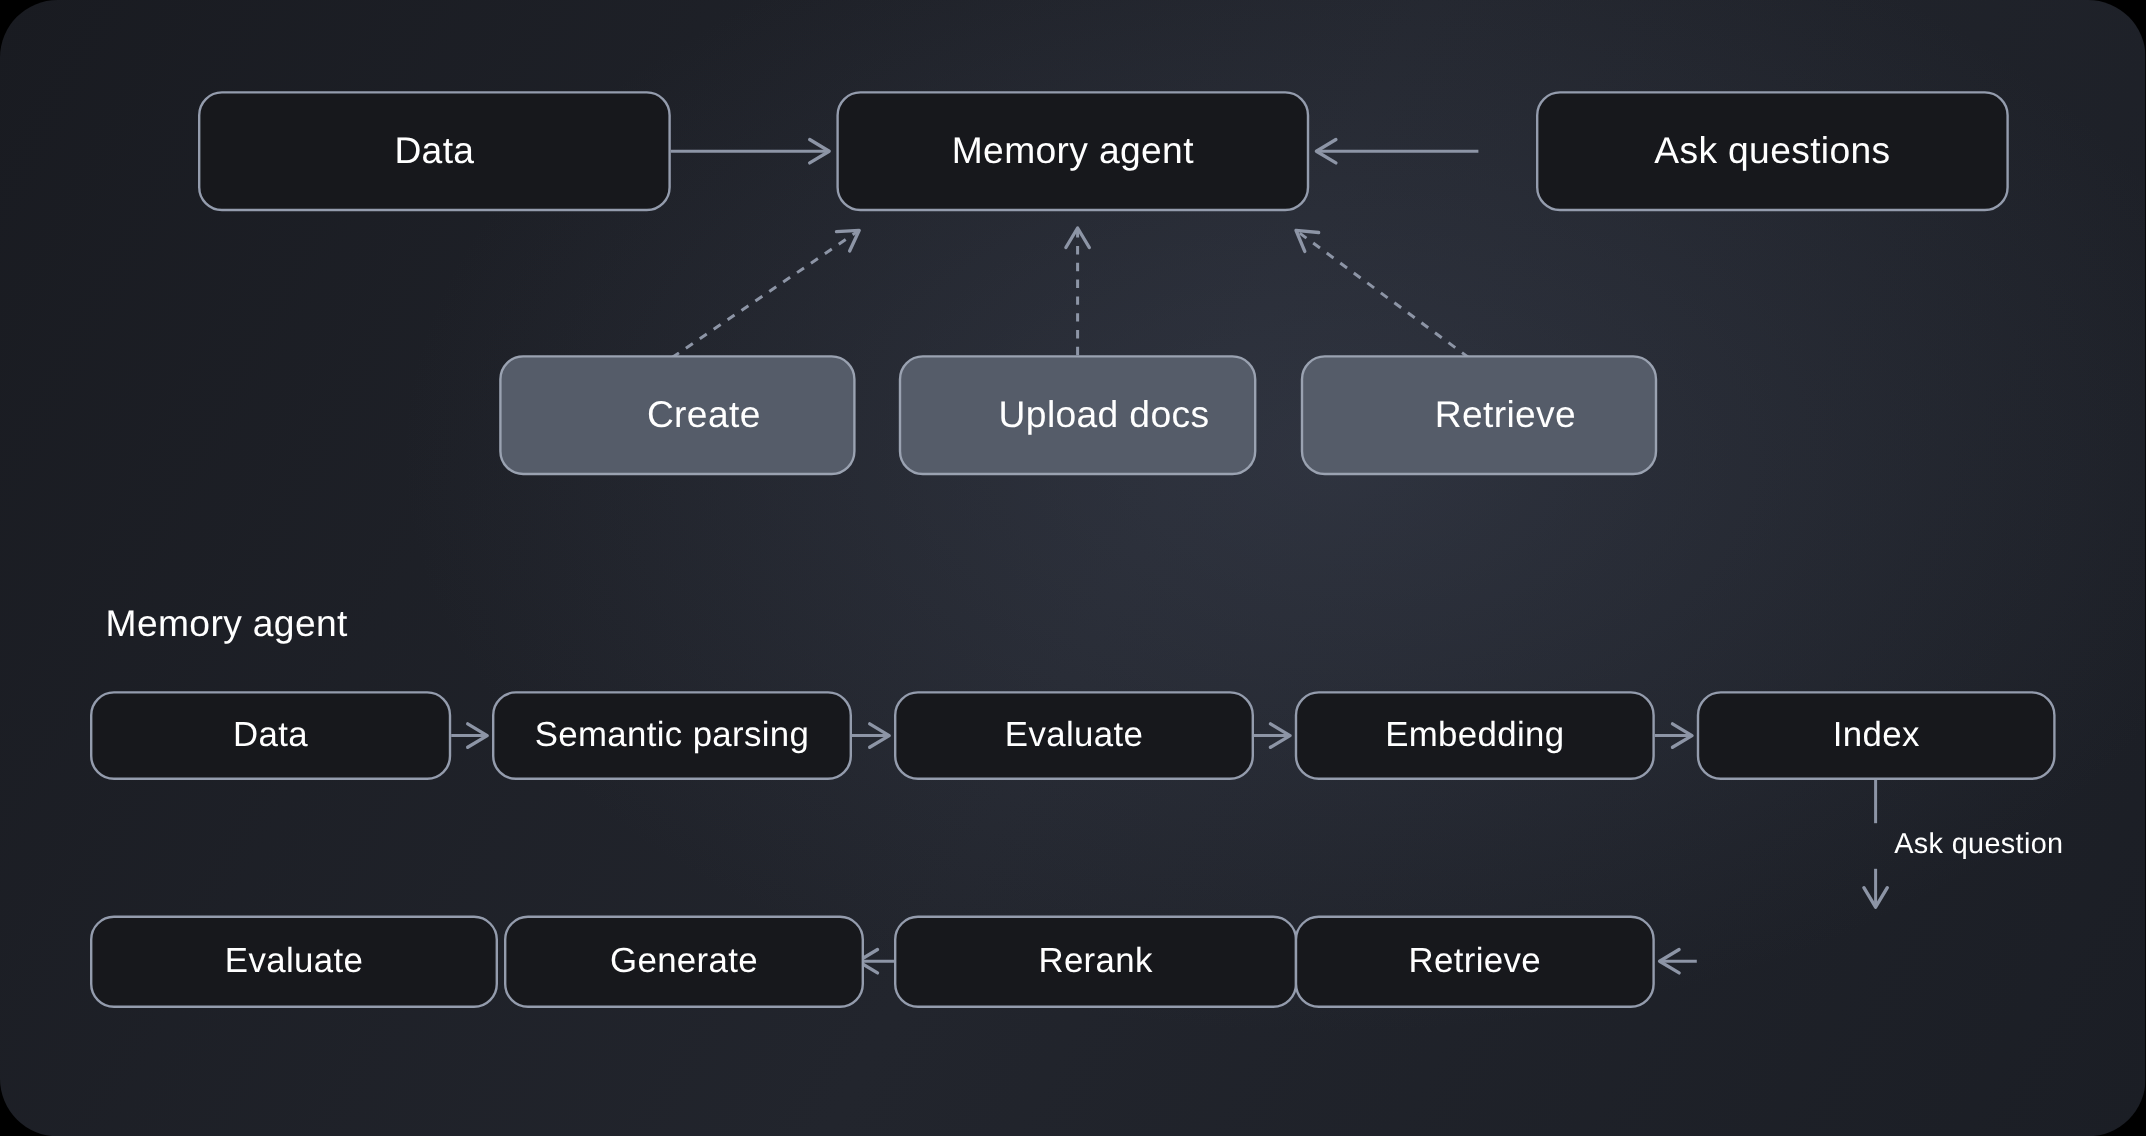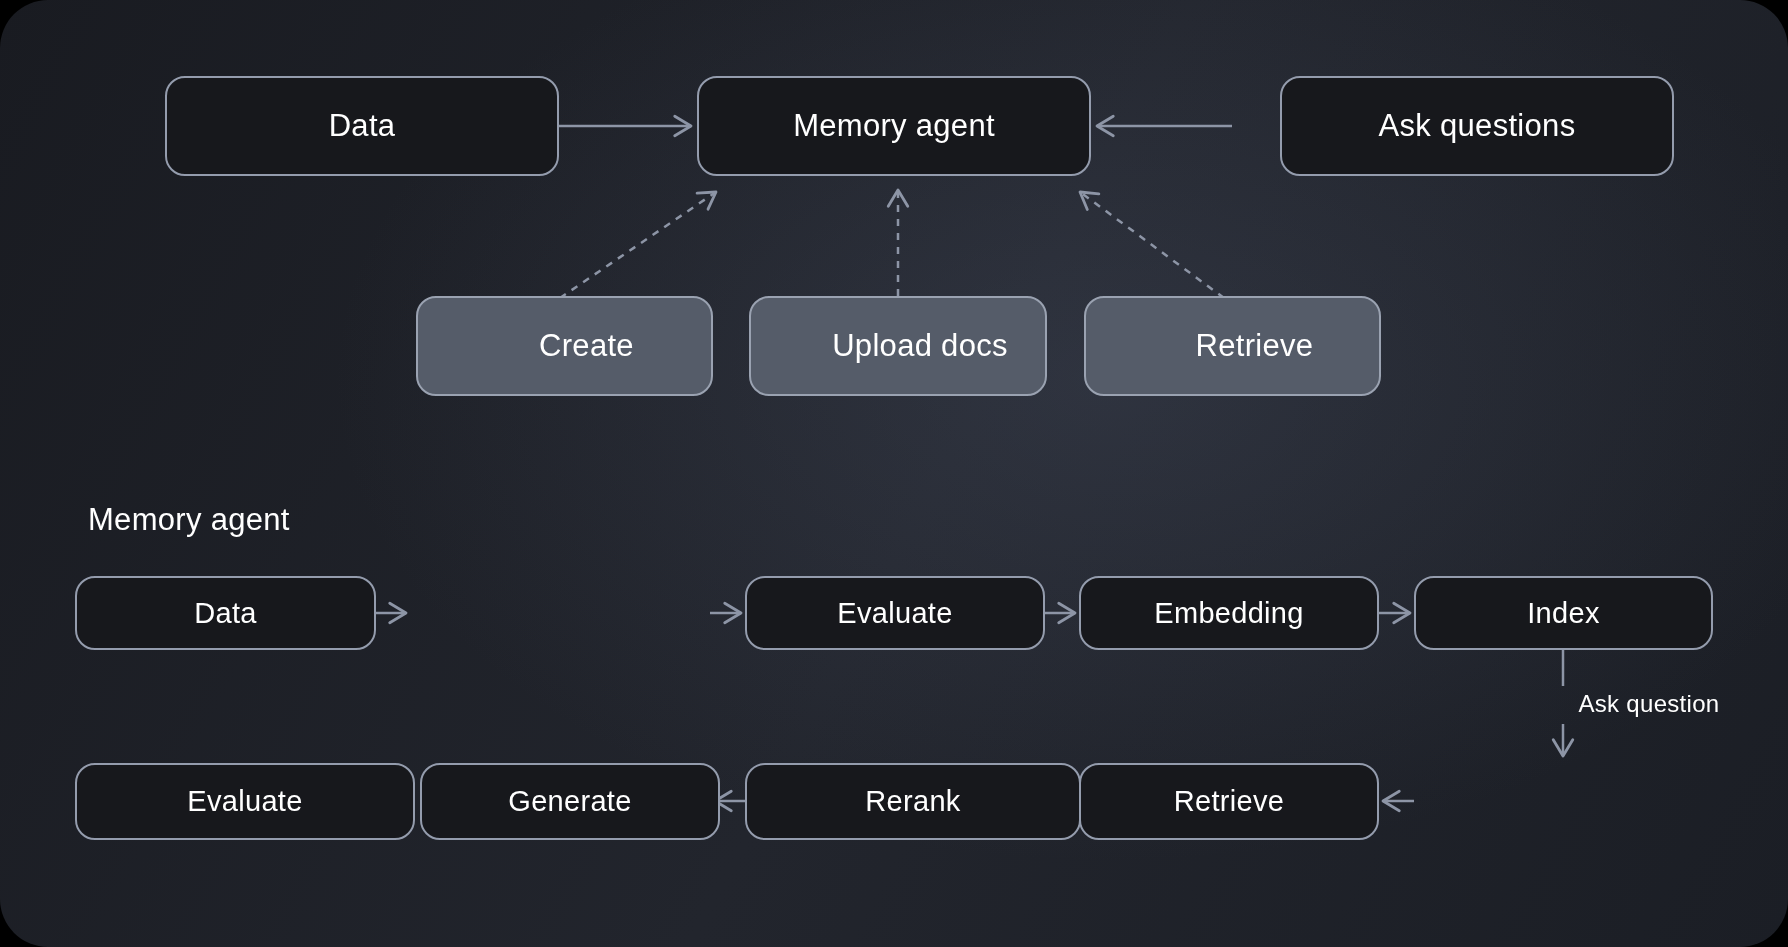--- a/index.html
+++ b/index.html
@@ -119,20 +119,21 @@
   <div class="node dark" style="left:697px; top:76px; width:394px; height:100px;">Memory agent</div>
   <div class="node dark" style="left:1232px; top:76px; width:394px; height:100px;margin-left:48px;">Ask questions</div>
 
   <div class="node light" style="left:416px; top:296px; width:297px; height:100px;">Create</div>
   <div class="node light" style="left:749px; top:296px; width:298px; height:100px;">Upload docs</div>
   <div class="node light" style="left:1084px; top:296px; width:297px; height:100px;">Retrieve</div>
 
   <div class="section-title">Memory agent</div>
 
   <div class="node dark small" style="left:75px; top:576px; width:301px; height:74px;">Data</div>
+  <div class="node dark small" style="left:410px; top:576px; width:300px; height:74px;">Semantic parsing</div>
   <div class="node dark small" style="left:745px; top:576px; width:300px; height:74px;">Evaluate</div>
   <div class="node dark small" style="left:1414px; top:576px; width:299px; height:74px;">Index</div>
   <div class="node dark small" style="left:1079px; top:576px; width:300px; height:74px;">Embedding</div>
 
   <div class="connector-label">Ask question</div>
 
   <div class="node dark small" style="left:75px; top:763px; width:340px; height:77px;">Evaluate</div>
   <div class="node dark small" style="left:420px; top:763px; width:300px; height:77px;">Generate</div>
   <div class="node dark small" style="left:745px; top:763px; width:336px; height:77px;">Rerank</div>
   <div class="node dark small" style="left:1079px; top:763px; width:300px; height:77px;">Retrieve</div>

